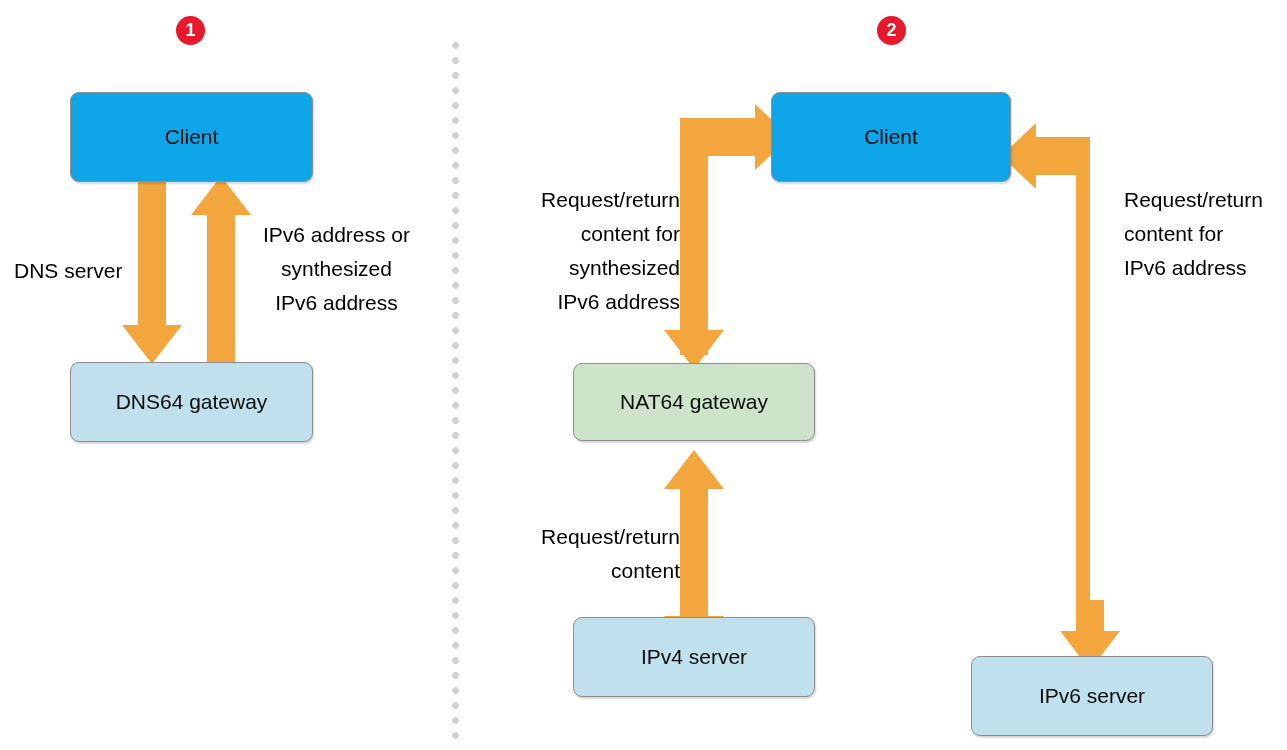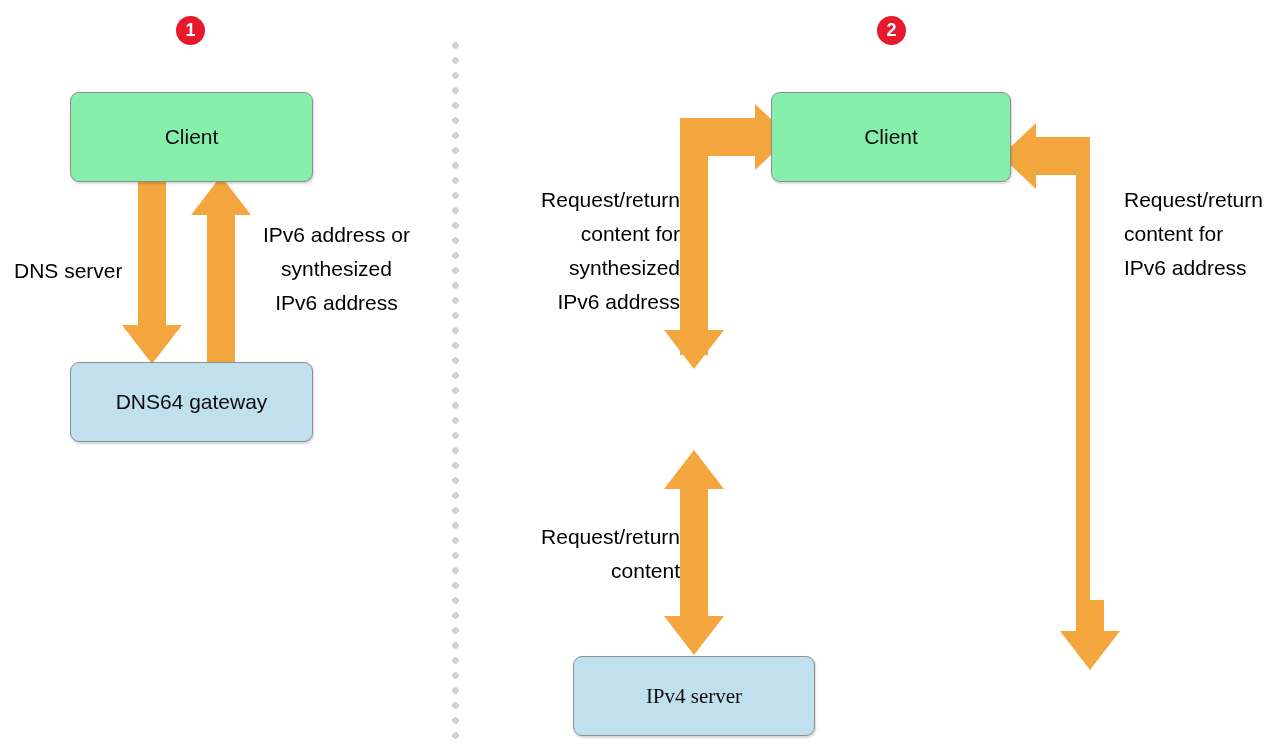--- a/index.html
+++ b/index.html
@@ -48,21 +48,21 @@
     box-sizing: border-box;
     border: 1.3px solid #8e8e8e;
     border-radius: 9px;
     display: flex;
     align-items: center;
     justify-content: center;
     font-size: 21px;
     color: #0d0d0d;
     box-shadow: 1px 1.5px 2px rgba(0,0,0,0.16);
   }
-  .node.client  { background: #86efac; }
+  .node.client  { background: #0ea5e9; }
   .node.server  { background: #bfe0ec; }
   .node.gateway { background: #cde4cb; }
 
   
   .label {
     position: absolute;
     font-size: 21px;
     line-height: 34px;
     color: #000000;
     white-space: pre-line;
@@ -128,25 +128,31 @@
   <div class="label left" style="left:14px; top:254px; width:120px;">DNS server</div>
 
   <div class="label left" style="left:249px; top:218px; width:175px;text-align:center;">IPv6 address or
 synthesized
 IPv6 address</div>
 
   <div class="node client" style="left:771px; top:92px; width:240px; height:90px;">
     <span>Client</span>
   </div>
 
+  <div class="node gateway" style="left:573px; top:363px; width:242px; height:78px;">
+    <span>NAT64 gateway</span>
+  </div>
 
-  <div class="node server" style="left:573px; top:656px; width:242px; height:80px;font-family:Liberation Serif, serif;">
+  <div class="node server" style="left:573px; top:617px; width:242px; height:80px;">
     <span>IPv4 server</span>
   </div>
 
+  <div class="node server" style="left:971px; top:656px; width:242px; height:80px;">
+    <span>IPv6 server</span>
+  </div>
 
   <div class="label right" style="left:490px; top:183px; width:190px;">Request/return
 content for
 synthesized
 IPv6 address</div>
 
   <div class="label right" style="left:490px; top:520px; width:190px;">Request/return
 content</div>
 
   <div class="label left" style="left:1124px; top:183px; width:165px;">Request/return

